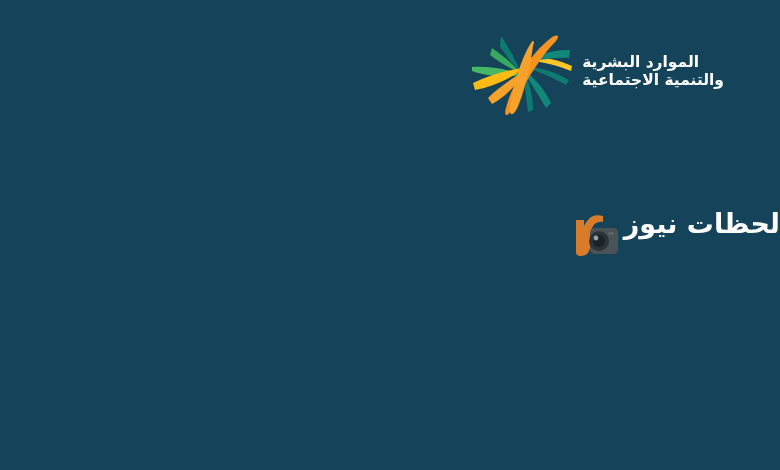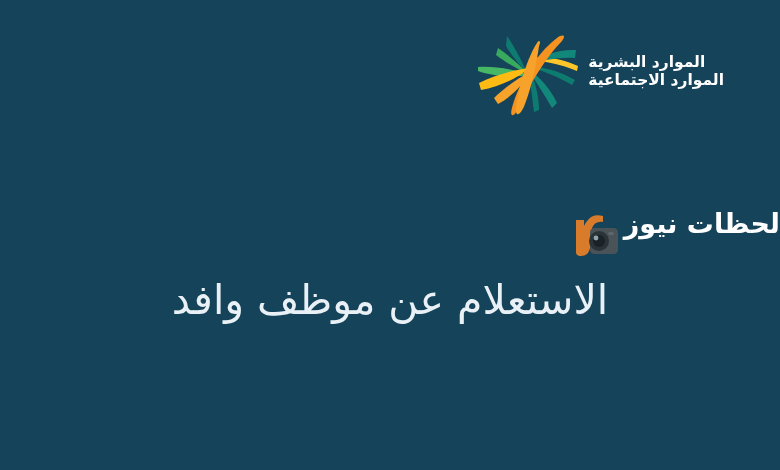--- a/index.html
+++ b/index.html
@@ -135,21 +135,21 @@
 
       <path d="M58 84 C56 68 54 51 52 41 C59 50 63 68 63 82 Z" fill="#0e7b70"></path>
 
       <path d="M86 13 C72 27 56 52 45 75 C41 84 38 88 36 87 C34 86 36 79 39 70 C49 44 66 21 81 10 C85 7 88 7 88 9 C88 10 87 11 86 13 Z" fill="#f59220"></path>
 
       <path d="M63 18 C61 33 56 58 49 76 C46 84 43 87 41 86 C39 85 40 77 42 68 C47 43 55 24 61 15 C63 12 64 13 64 15 Z" fill="#f7a22a"></path>
     </svg>
 
     <div class="ministry-wordmark">
       <div class="ministry-line">الموارد البشرية</div>
-      <div class="ministry-line">الموارد الاجتماعية</div>
+      <div class="ministry-line">والتنمية الاجتماعية</div>
     </div>
   </div>
 
   <div class="brand-row">
 
     <svg class="brand-icon" viewBox="0 0 52 52" aria-hidden="true">
 
       <path d="M6 10 L6 42 C6 45 8 46 11 46 C16 46 19 43 20 38 C21 31 21 24 22 18 C24 13 28 11 33 12 L33 6 C26 4 21 6 18 10 C16 12 15 14 14 16 L14 10 Z" fill="#d87b2a"></path>
 
       <path d="M24 18 L44 18 C46 18 48 20 48 22 L48 40 C48 42 46 44 44 44 L24 44 C22 44 20 42 20 40 L20 22 C20 20 22 18 24 18 Z" fill="#4a5358"></path>
@@ -159,15 +159,14 @@
       <circle cx="29" cy="31" r="10" fill="#2a3338"></circle>
 
       <circle cx="29" cy="31" r="6" fill="#1a2227"></circle>
 
       <circle cx="26" cy="28" r="2.4" fill="#8fa4ad"></circle>
     </svg>
 
     <div class="brand-name">لحظات نيوز</div>
   </div>
 
-  <div class="headline">الاستعلام عن موظف وافد</div>
 
 </div>
 
 </body></html>

